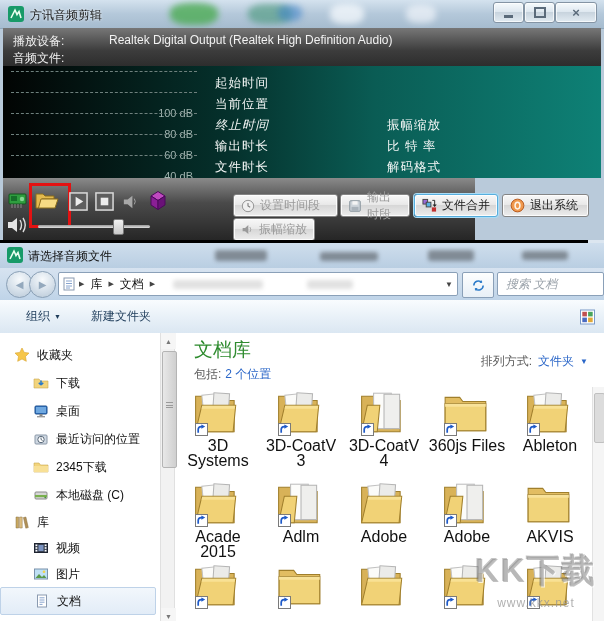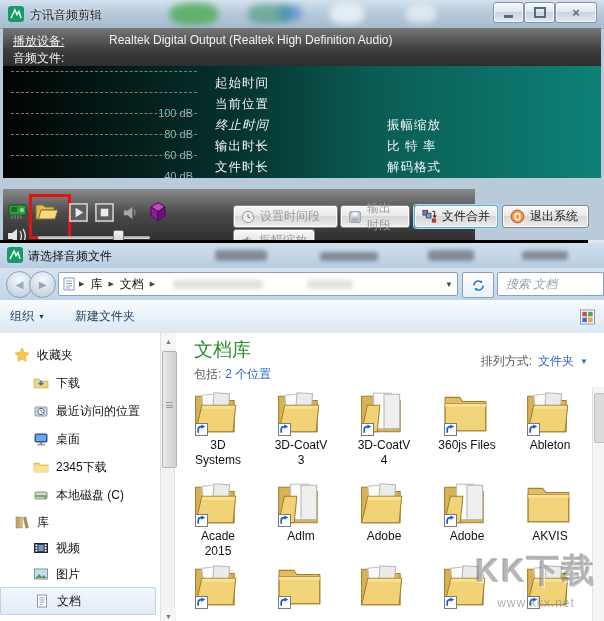--- a/index.html
+++ b/index.html
@@ -23,21 +23,21 @@
   .glyph-close{font-size:13px;font-weight:bold;color:#5a6a7a;line-height:1;}
   #audio-infobar{left:3px;top:28px;width:598px;height:38px;
      background:linear-gradient(#777,#3c3c3c 60%,#2d2d2d);color:#f2f2f2;font-size:12px;}
   #audio-wave{left:3px;top:66px;width:598px;height:112px;
      background:linear-gradient(90deg,#020403 0%,#05312c 38%,#0a5c54 62%,#0e8176 100%);
      overflow:hidden;}
   .dashline{left:8px;width:186px;height:0;border-top:1px dashed #6e807d;}
   .dblabel{left:118px;width:72px;text-align:right;font-size:11px;color:#9fb2ae;margin-top:32px;}
   .wavelabel{font-size:12.5px;color:#f4f7f6;letter-spacing:1px;text-align:center;}
   #audio-toolbar{left:3px;top:178px;width:472px;height:62px;
-     background:linear-gradient(#8a8a8a,#4a4a4a 40%,#262626);margin-top:11px;}
+     background:linear-gradient(#8a8a8a,#4a4a4a 40%,#262626);}
   #red-highlight{left:26px;top:5px;width:36px;height:39px;border:3px solid #e31212;}
   #volume-track{left:35px;top:47px;width:112px;height:3px;background:linear-gradient(#9a9a9a,#e0e0e0);border-radius:2px;}
   #volume-thumb{left:110px;top:41px;width:9px;height:14px;background:linear-gradient(#f2f2f2,#c8c8c8);
      border:1px solid #777;border-radius:2px;}
   .btn{height:21px;display:flex;align-items:center;gap:5px;padding:0 7px;font-size:12px;color:#1a1a1a;
      background:linear-gradient(#f8f8f8,#e9e9e9 45%,#d7d7d7 50%,#ededed);
      border:1px solid #858585;border-radius:3px;box-shadow:inset 0 0 0 1px rgba(255,255,255,.85);}
   .btn.disabled{color:#9a9a9a;}
   .btn.focused{border-color:#57aede;box-shadow:0 0 0 1px #a9dcf5,inset 0 0 0 1px rgba(255,255,255,.85);}
 
@@ -85,21 +85,21 @@
   #main{left:175px;top:0;width:429px;height:291px;overflow:hidden;}
   #lib-header{left:19px;top:4px;font-size:19px;color:#2e8b2e;}
   #lib-includes{left:19px;top:33px;font-size:12px;color:#5a5a5a;}
   #lib-includes a{color:#2a66c8;text-decoration:none;margin-left:4px;}
   #arrange{right:16px;top:20px;font-size:12px;color:#5a5a5a;display:flex;gap:6px;align-items:center;}
   #arrange .val{color:#2a66c8;}
   #arrange .caret{font-size:8px;color:#2a66c8;}
   .folder-cell{position:absolute;width:80px;text-align:center;}
   .folder-iconwrap{position:relative;width:50px;height:48px;margin:0 auto;}
   .shortcut-ovl{position:absolute;left:2px;bottom:1px;width:13px;height:13px;}
-  .folder-label{font-size:12px;color:#111;line-height:15px;margin-top:1px;}
+  .folder-label{font-size:16px;color:#111;line-height:15px;margin-top:1px;}
   #main-scroll{left:417px;top:54px;width:12px;height:237px;background:#f5f5f5;border-left:1px solid #e2e2e2;}
   #main-thumb{left:1px;top:6px;width:9px;height:48px;background:#dcdcdc;border:1px solid #c0c0c0;border-radius:2px;}
   #watermark{left:290px;top:216px;width:142px;text-align:center;pointer-events:none;z-index:6;}
   #wm-title{font-size:33px;font-weight:bold;color:rgba(125,125,125,.48);letter-spacing:2px;
      text-shadow:1px 1px 0 rgba(255,255,255,.7),-1px -1px 0 rgba(90,90,90,.35);}
   #wm-url{font-size:12px;color:rgba(150,150,150,.75);letter-spacing:1px;margin-top:2px;}
 </style>
 </head>
 <body>
 
@@ -123,21 +123,21 @@
       </div>
     <div class="winbtn abs" style="left:524px;">
         <span class="glyph-max"></span>
       </div>
     <div class="winbtn abs" style="left:555px;width:40px;">
         <span class="glyph-close">×</span>
       </div>
   </div>
 
   <div id="audio-infobar" class="abs">
-    <div class="abs" style="left:10px;top:5px;text-decoration:underline;">播放设备:</div>
+    <div class="abs" style="left:10px;top:5px;">播放设备:</div>
     <div class="abs" style="left:78px;top:5px;margin-left:28px;">Realtek Digital Output (Realtek High Definition Audio)</div>
     <div class="abs" style="left:10px;top:22px;">音频文件:</div>
   </div>
 
   <div id="audio-wave" class="abs">
     <div id="wave-generated"></div>
   <div class="dashline abs" style="top:5px;"></div>
       <div class="dblabel abs" style="top:9px;">100 dB</div>
       <div class="wavelabel abs" style="left:212px;top:9px;">起始时间</div>
       <div class="dashline abs" style="top:26px;"></div>
@@ -301,21 +301,21 @@
           <path d="M11 2.2 l1 2.8 -3 .3 z" fill="#2a7ac8"></path>
           <path d="M5 13.8 l-1 -2.8 3 -.3 z" fill="#2a7ac8"></path>
         </svg>
     </div>
     <div id="search-box" class="abs">
       <span>搜索 文档</span>
     </div>
   </div>
 
   <div id="dlg-cmdbar" class="abs">
-    <div class="cmditem" style="margin-left:2px;">
+    <div class="cmditem" style="margin-left:18px;">
       <span>组织</span>
       <span style="font-size:7px;color:#1e3c5a;">▼</span>
     </div>
     <div class="cmditem" style="margin-left:14px;">
       <span>新建文件夹</span>
     </div>
     <div style="margin-left:auto;margin-right:8px;">
       <svg width="17" height="16" viewBox="0 0 16 16">
           <rect x="1" y="1" width="14" height="14" fill="#fff" stroke="#7a9ac8"></rect>
           <rect x="2.8" y="2.8" width="4.6" height="4.6" fill="#c05050"></rect>
@@ -341,37 +341,37 @@
             <svg width="16" height="16" viewBox="0 0 16 16">
               <path d="M1 4 h5 l1.5 2 H15 v7 H1 z" fill="#f2d47c" stroke="#c9a850" stroke-width=".6"></path>
               <path d="M8 5.5 v4.5 m0 0 l-2.2 -2.2 m2.2 2.2 l2.2 -2.2" stroke="#2a7ac8" stroke-width="1.6" fill="none"></path>
             </svg>
           </span>
           <span>下载</span>
         </div>
         <div class="side-row h28 child">
           <span>
             <svg width="16" height="16" viewBox="0 0 16 16">
-              <rect x="2" y="4" width="12" height="9" rx="1" fill="#cfd8e2" stroke="#8a98a8"></rect>
-              <circle cx="8" cy="8.5" r="3.2" fill="#fff" stroke="#5a6a7a"></circle>
-              <path d="M8 6.5 v2 l1.6 1" stroke="#5a6a7a" fill="none"></path>
-            </svg>
-          </span>
-          <span>最近访问的位置</span>
-        </div>
-        <div class="side-row h28 child">
-          <span>
-            <svg width="16" height="16" viewBox="0 0 16 16">
               <rect x="2" y="3" width="12" height="8" rx="1" fill="#3478c8" stroke="#1d4f8c"></rect>
               <rect x="3" y="4" width="10" height="6" fill="#6fa8e0"></rect>
               <rect x="6.5" y="11" width="3" height="2" fill="#888"></rect>
               <rect x="4" y="13" width="8" height="1.4" fill="#999"></rect>
             </svg>
           </span>
           <span>桌面</span>
+        </div>
+        <div class="side-row h28 child">
+          <span>
+            <svg width="16" height="16" viewBox="0 0 16 16">
+              <rect x="2" y="4" width="12" height="9" rx="1" fill="#cfd8e2" stroke="#8a98a8"></rect>
+              <circle cx="8" cy="8.5" r="3.2" fill="#fff" stroke="#5a6a7a"></circle>
+              <path d="M8 6.5 v2 l1.6 1" stroke="#5a6a7a" fill="none"></path>
+            </svg>
+          </span>
+          <span>最近访问的位置</span>
         </div>
         <div class="side-row h28 child">
           <span>
             <svg width="16" height="16" viewBox="0 0 16 16">
               <path d="M1 4 h5 l1.5 2 H15 v7 H1 z" fill="#f2d47c" stroke="#c9a850" stroke-width=".6"></path>
               <path d="M1 7 h14 v6 H1 z" fill="#f8e096"></path>
             </svg>
           </span>
           <span>2345下载</span>
         </div>

